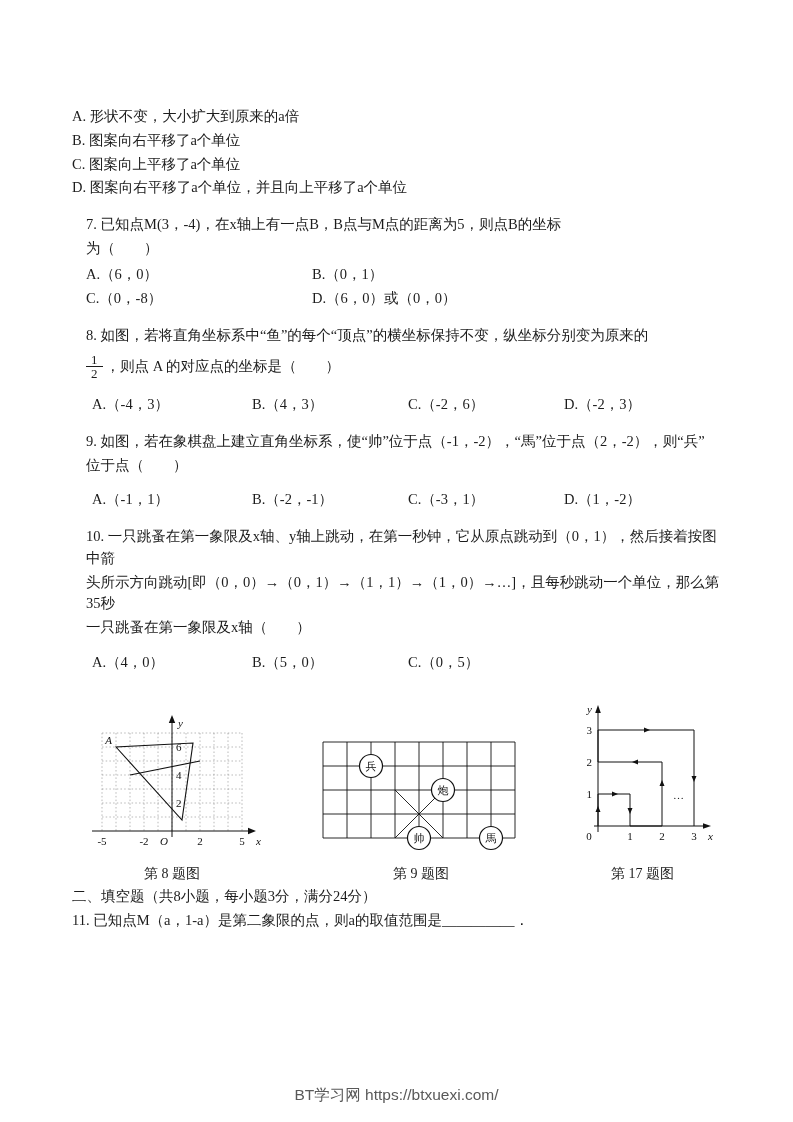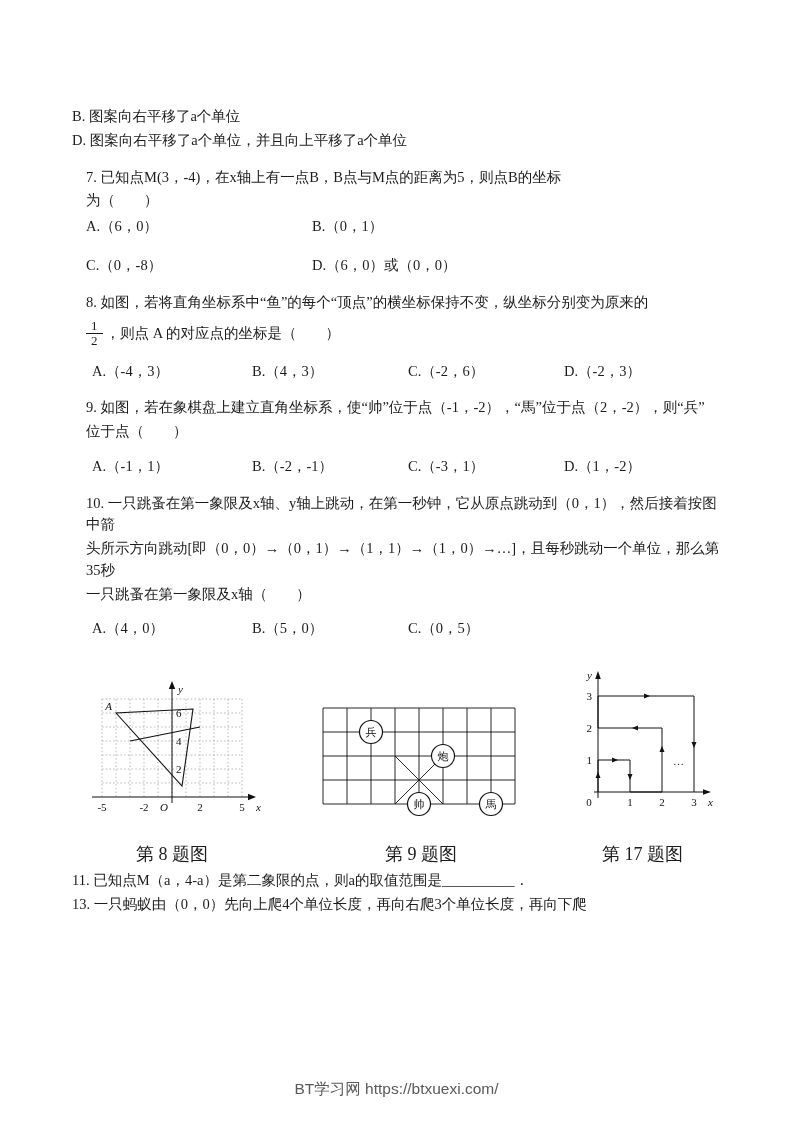--- a/index.html
+++ b/index.html
@@ -6,46 +6,48 @@
   html, body { background:#ffffff; }
   body { font-family:"Liberation Serif","DejaVu Serif",serif; color:#1c1c1c; }
   .page {
     position:relative; width:793px; height:1122px; margin:0 auto;
     background:#ffffff; padding:104px 72px 0 72px;
     font-size:14.5px; line-height:1.5; overflow:hidden;
   }
   p.line { margin:2px 0; }
   .topopt { margin-bottom:27px; }
   .qblock { margin-top:15px;margin-left:14px; }
-  .opts-2col { display:grid; grid-template-columns:226px auto; row-gap:17px; margin-top:4px; }
+  .opts-2col { display:grid; grid-template-columns:226px auto; row-gap:3px; margin-top:4px; }
   .opts-4col { display:grid; grid-template-columns:160px 156px 156px auto; padding-left:6px; margin-top:13px; }
   .frac-line { display:flex; align-items:center; margin:6px 0 2px 0; }
   .frac { display:inline-block; text-align:center; line-height:1.05; font-size:13px; margin-right:3px; }
   .frac .num { display:block; padding:0 5px; }
   .frac .den { display:block; border-top:1px solid #1c1c1c; padding:0 5px; }
   .figures { display:flex; align-items:flex-end; justify-content:flex-start; gap:44px; margin-top:22px; }
   .figure { text-align:center; }
-  .figure .caption { margin-top:14px; font-size:18px; }
+  .figure .caption { margin-top:3px; font-size:14px; }
   .svg-t { font-size:11px; fill:#111; font-family:"Liberation Serif","DejaVu Serif",serif; }
   .svg-it { font-style:italic; }
   .piece { fill:#ffffff; stroke:#111; stroke-width:1.2; }
   .piece-t { font-size:11px; fill:#111; }
   .section-title { margin-top:13px; }
   .fill-q { margin-top:13px; }
   .footer {
-    position:absolute; left:0; bottom:22px; width:100%; text-align:center;
+    position:absolute; left:0; bottom:16px; width:100%; text-align:center;
     color:#595959; font-size:15.5px; font-family:"Liberation Sans","DejaVu Sans",sans-serif;
   }
 </style>
 </head>
 <body>
 
 <div class="page">
 
+  <p class="line topopt">A. 形状不变，大小扩大到原来的a倍</p>
   <p class="line topopt">B. 图案向右平移了a个单位</p>
+  <p class="line topopt">C. 图案向上平移了a个单位</p>
   <p class="line topopt">D. 图案向右平移了a个单位，并且向上平移了a个单位</p>
 
   <div class="qblock">
     <p class="line">7. 已知点M(3，-4)，在x轴上有一点B，B点与M点的距离为5，则点B的坐标</p>
     <p class="line">为（　　）</p>
     <div class="opts-2col">
       <span>A.（6，0）</span>
       <span>B.（0，1）</span>
       <span>C.（0，-8）</span>
       <span>D.（6，0）或（0，0）</span>
@@ -209,18 +211,18 @@
         <text x="22" y="102" text-anchor="end" class="svg-t">1</text>
         <text x="22" y="70" text-anchor="end" class="svg-t">2</text>
         <text x="22" y="38" text-anchor="end" class="svg-t">3</text>
         <text x="103" y="103" class="svg-t">…</text>
       </svg>
       <p class="caption">第 17 题图</p>
     </div>
 
   </div>
 
-  <p class="line fill-q">11. 已知点M（a，4-a）是第二象限的点，则a的取值范围是__________．</p>
-  <p class="line fill-q">13. 一只蚂蚁由（0，0）先向上爬4个单位长度，再向右爬3个单位长度，再向下爬</p>
+  <p class="line section-title">二、填空题（共8小题，每小题3分，满分24分）</p>
+  <p class="line fill-q">11. 已知点M（a，1-a）是第二象限的点，则a的取值范围是__________．</p>
 
   <div class="footer">BT学习网 https://btxuexi.com/</div>
 
 </div>
 
 </body></html>

